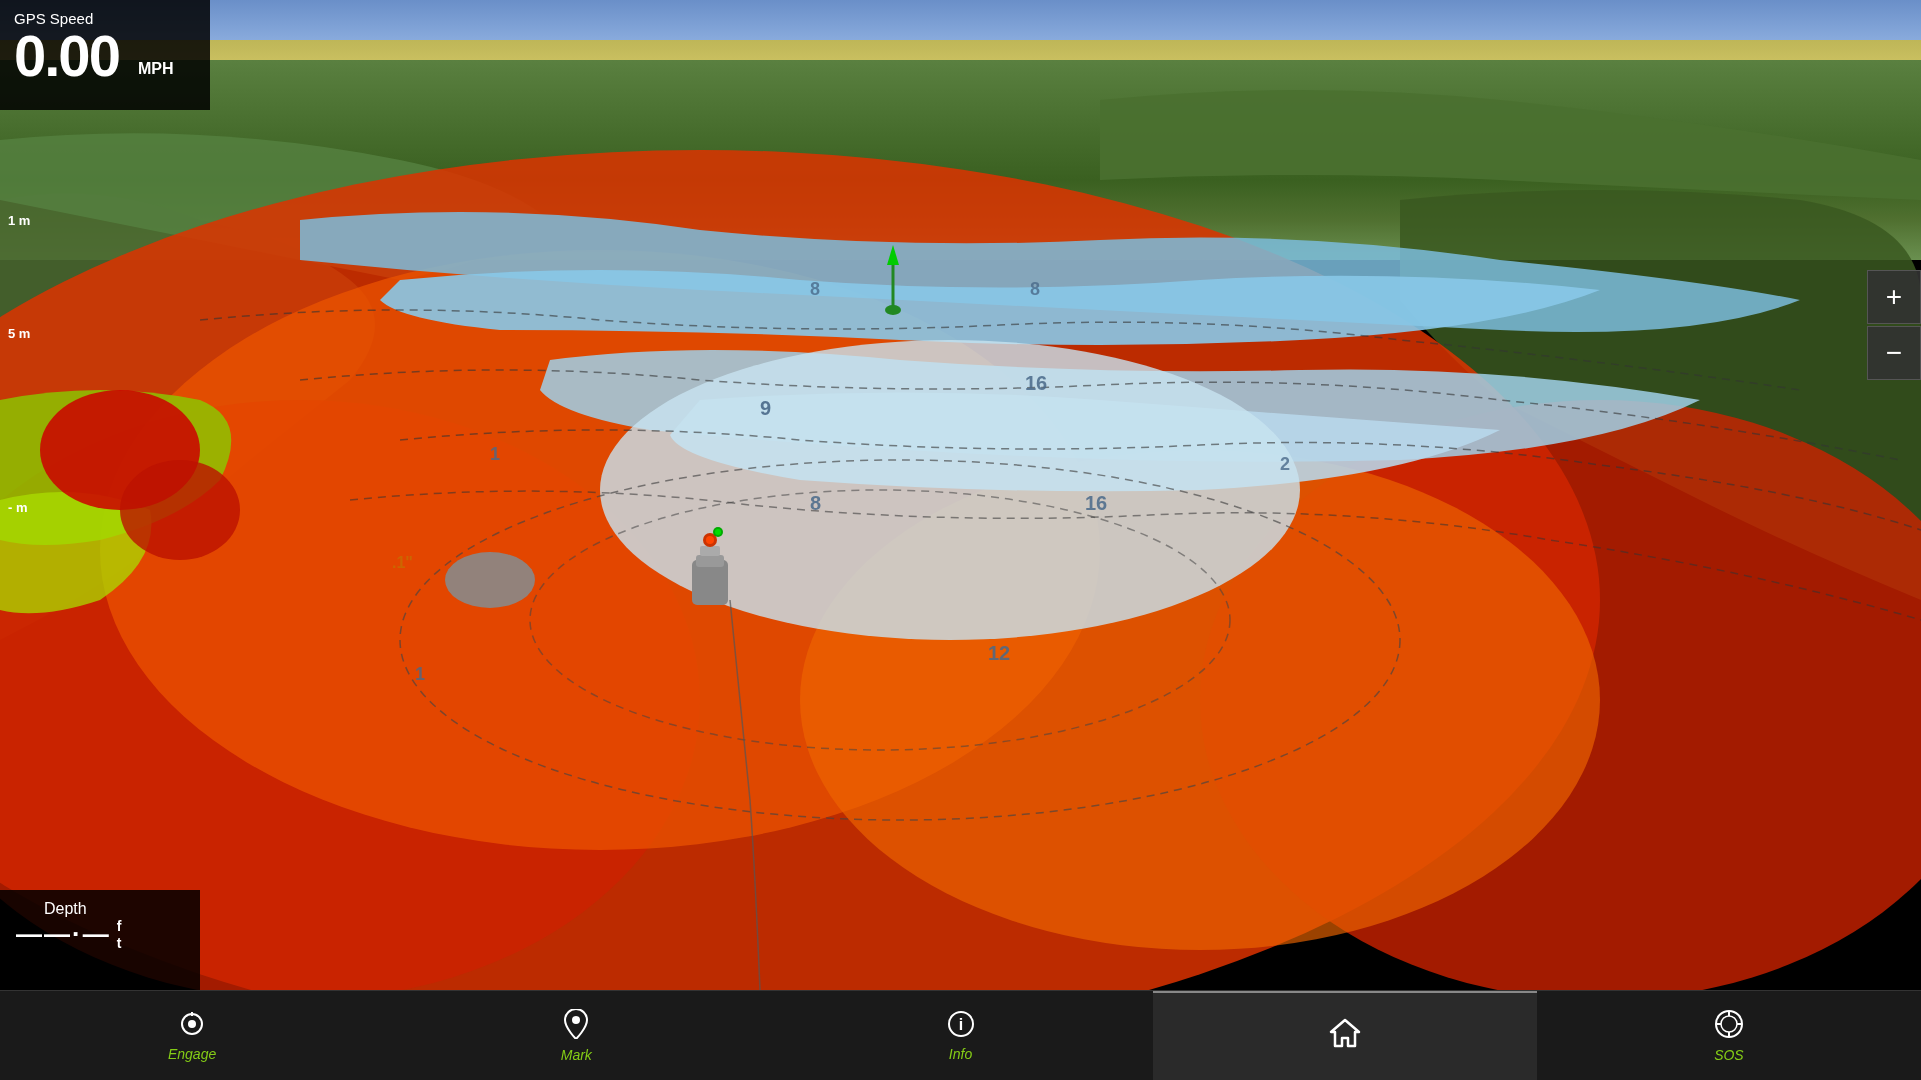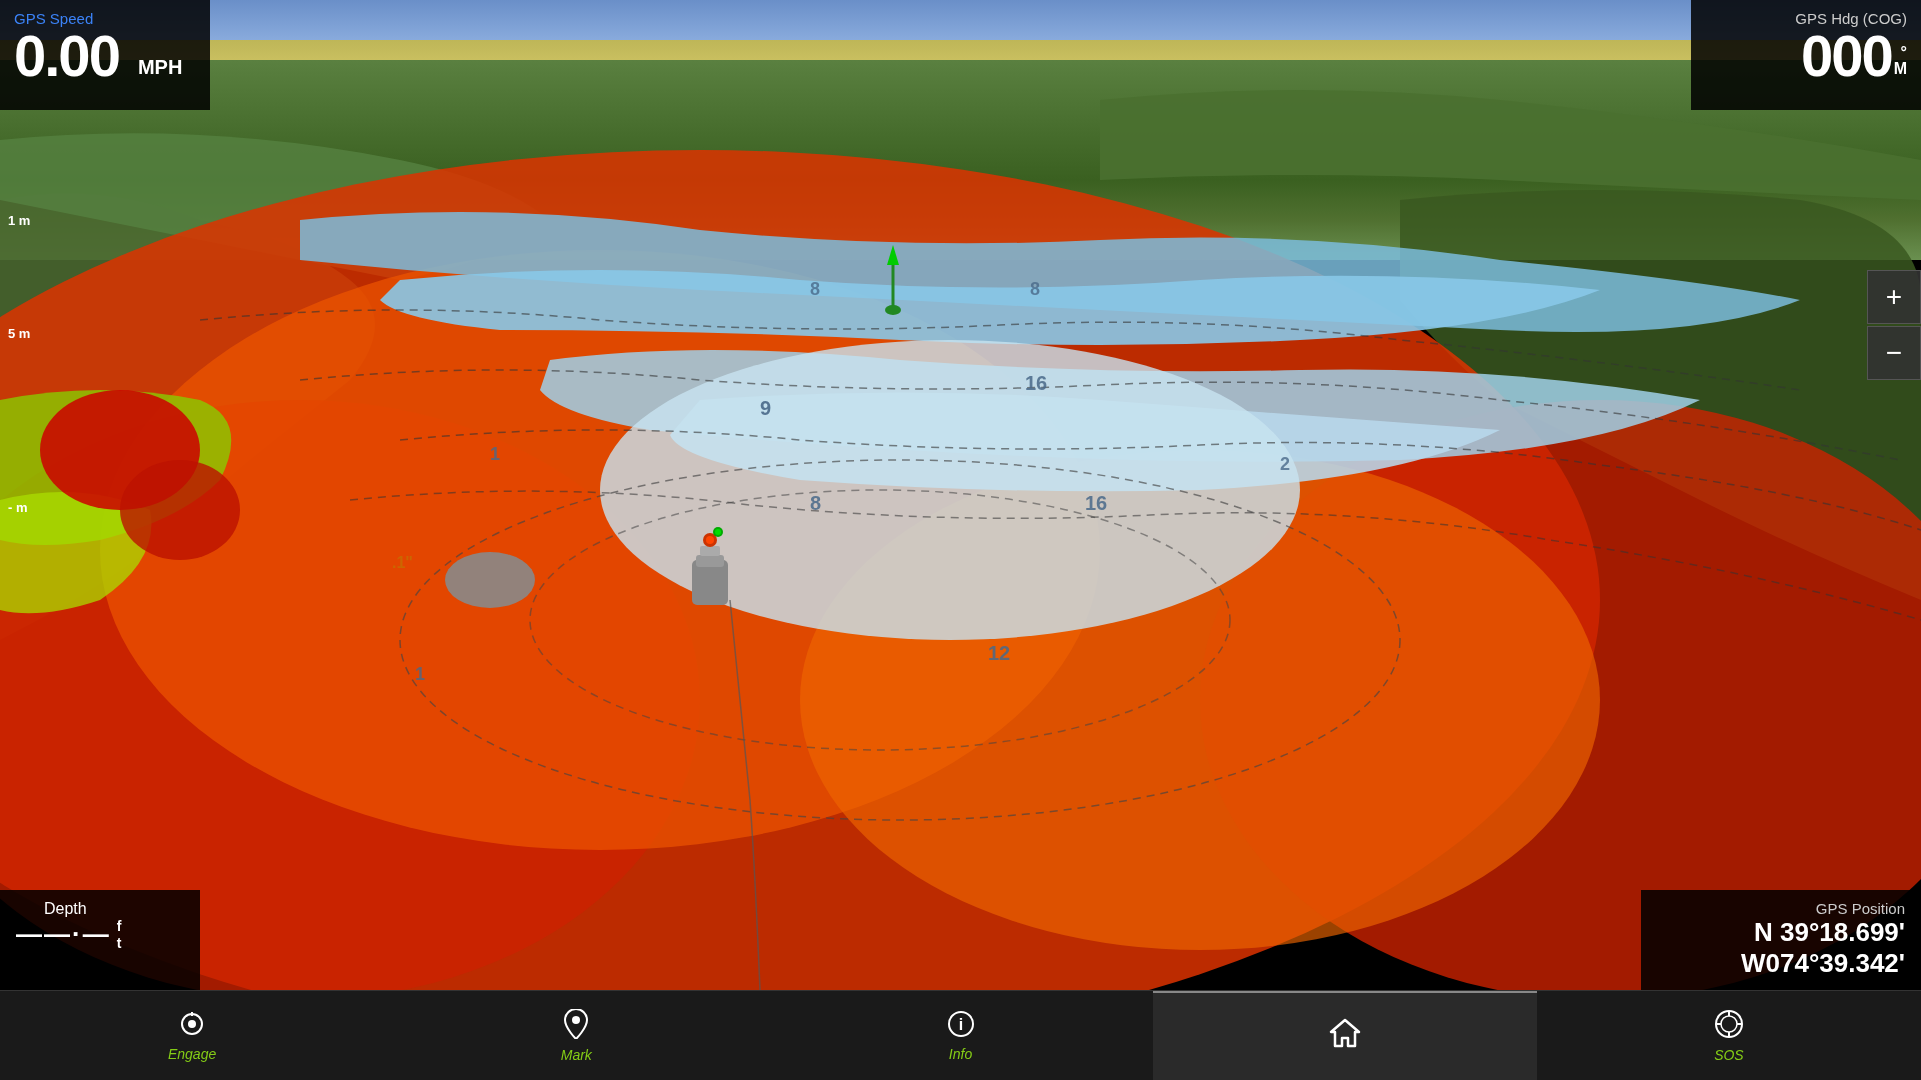--- a/index.html
+++ b/index.html
@@ -115,39 +115,39 @@
       top: 0; left: 0;
       width: 210px;
       height: 110px;
       background: rgba(0,0,0,0.85);
       padding: 10px 14px;
       color: #fff;
     }
 
     #gps-speed .title {
       font-size: 15px;
-      color: #3b82f6;
+      color: #ffffff;
       font-weight: 400;
     }
 
     #gps-speed .value-row {
       display: flex;
       align-items: flex-end;
       gap: 19px;
     }
 
     #gps-speed .value {
       font-size: 58px;
       font-weight: bold;
       line-height: 1;
       letter-spacing: -2px;
     }
 
     #gps-speed .unit {
-      font-size: 20px;
+      font-size: 16px;
       font-weight: bold;
       line-height: 1;
       margin-bottom: 8px;
     }
 
     
     #gps-hdg {
       position: absolute;
       top: 0; right: 0;
       width: 230px;
@@ -386,47 +386,32 @@
   <div id="gps-speed">
     <div class="title">GPS Speed</div>
     <div class="value-row">
       <div class="value">0.00</div>
       <div class="unit">
         <div>MPH</div>
       </div>
     </div>
   </div>
 
-  <div id="gps-hdg">
-    <div class="title">GPS Hdg (COG)</div>
-    <div class="value-row">
-      <div class="value">000</div>
-      <div class="unit">
-        <div>°</div>
-        <div>M</div>
-      </div>
-    </div>
-  </div>
 
   <div id="depth-panel">
     <div class="title">Depth</div>
     <div class="value-row">
       <div class="dashes">——·—</div>
       <div class="unit-col">
         <span>f</span>
         <span>t</span>
       </div>
     </div>
   </div>
 
-  <div id="gps-pos">
-    <div class="title">GPS Position</div>
-    <div class="coord">N  39°18.699'</div>
-    <div class="coord">W074°39.342'</div>
-  </div>
 
   <div id="zoom-controls">
     <div class="zoom-btn">+</div>
     <div class="zoom-btn">−</div>
   </div>
 
   <div id="bottom-nav">
 
     <div class="nav-item">
       <div class="nav-icon">

